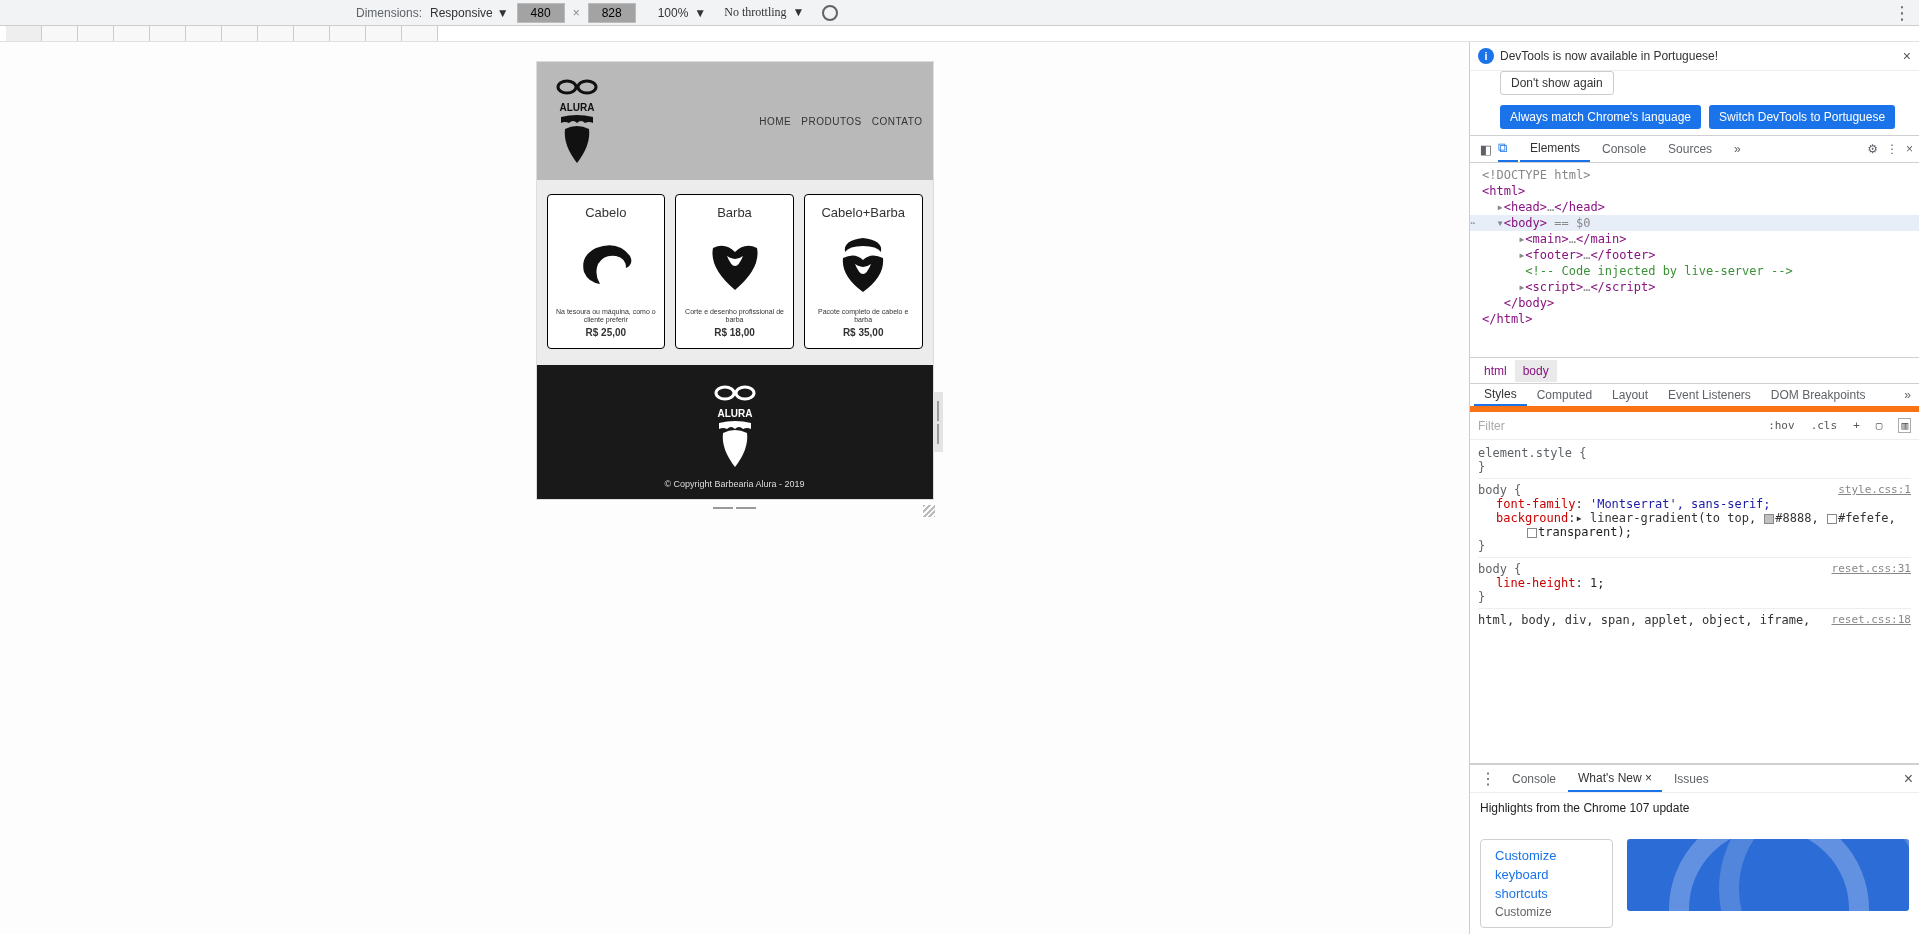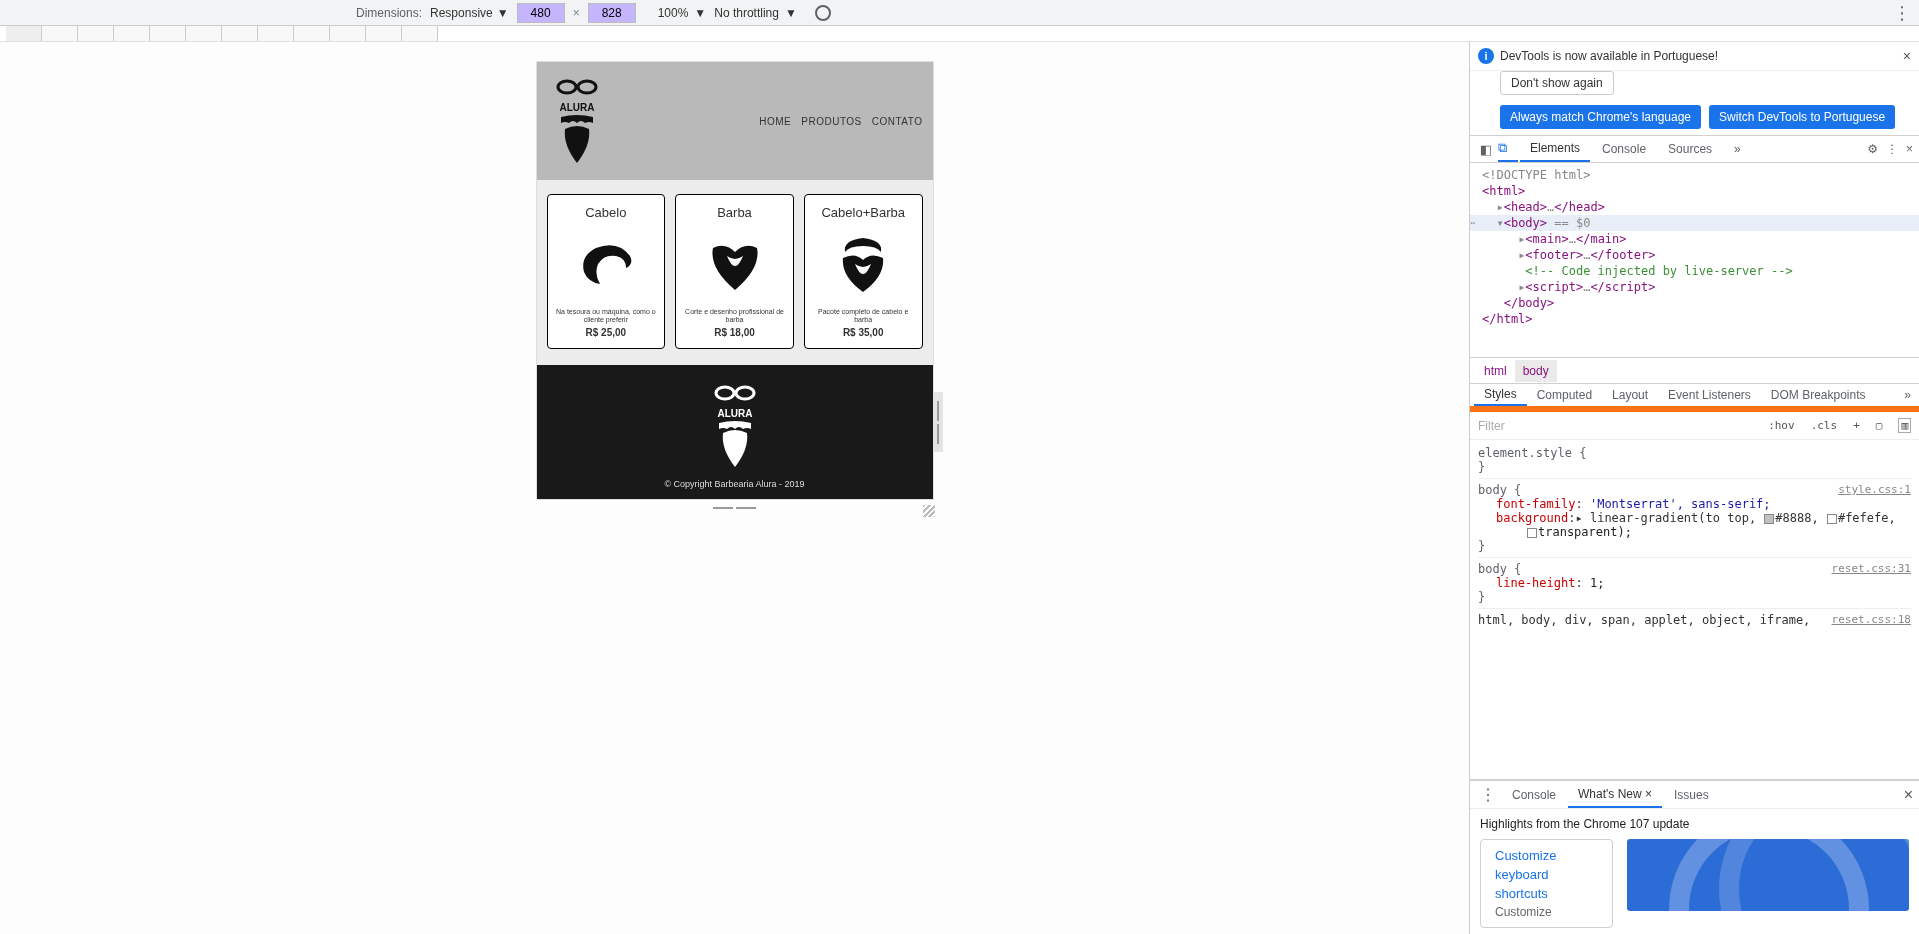--- a/index.html
+++ b/index.html
@@ -8,21 +8,21 @@
 
 
 .device-toolbar {
   height: 26px; background: #f1f3f4; border-bottom: 1px solid #cdcdcd;
   display: flex; align-items: center; gap: 8px; padding: 0 8px;
 }
 .device-toolbar .flex-spacer-left { width: 340px; }
 .dt-label { color: #5f6368; }
 .dt-select { display:flex; align-items:center; gap:4px; cursor:pointer; }
 .dt-input {
-  width: 48px; height: 20px; border: 1px solid #bbb; background:#c4b5fd;
+  width: 48px; height: 20px; border: 1px solid #bbb; background:#a3a3a3;
   text-align:center; font-size:12px;
 }
 .dt-x { color:#888; }
 .dt-group { display:flex; align-items:center; gap:6px; }
 .dt-rotate {
   width:16px; height:16px; border:2px solid #5f6368; border-radius:50%;
   position:relative;
 }
 .dt-kebab { margin-left:auto; font-size:18px; color:#666; }
 
@@ -183,21 +183,21 @@
 .drawer { border-top:1px solid #d0d0d0; flex:0 0 auto;}
 .drawer-tabs {
   display:flex; align-items:center; height:28px; border-bottom:1px solid #eee; padding:0 6px; gap:2px;
 }
 .drawer-tabs .menu{ font-size:16px; color:#666; padding:0 4px;}
 .drawer-tab { padding:0 10px; height:100%; display:flex; align-items:center; color:#5f6368; font-size:12px; cursor:pointer;}
 .drawer-tab.active { color:#333; border-bottom:2px solid #1a73e8;}
 .drawer-close { margin-left:auto; color:#555; font-size:16px; cursor:pointer;}
 
 .drawer-body { padding:8px 10px 6px; font-size:12px;}
-.hl-title { color:#222; margin-bottom:8px;}
+.hl-title { color:#222; margin-bottom:24px;}
 .hl-row { display:flex; gap:14px; align-items:flex-start;}
 .hl-links { border:1px solid #d0d0d0; border-radius:4px; padding:8px 14px; width:133px;}
 .hl-links a { display:block; color:#1a73e8; margin-bottom:4px; cursor:pointer; font-size:13px;}
 .hl-links .sub { color:#666; font-size:12px;}
 .hl-banner {
   flex:1; height:72px; background:#2c6cd6;
   border-radius:3px; position:relative; overflow:hidden;
 }
 .hl-banner::before{
   content:""; position:absolute; right:40px; top:-30px; width:160px; height:160px;
@@ -222,21 +222,21 @@
     <span>Responsive</span>
     <span>▼</span>
   </div>
   <input class="dt-input" value="480" style="">
   <span class="dt-x">×</span>
   <input class="dt-input" value="828" style="">
   <div class="dt-group dt-select" style="margin-left:14px;">
     <span>100%</span>
     <span>▼</span>
   </div>
-  <div class="dt-group dt-select" style="">
+  <div class="dt-group dt-select" style="margin-left:10px;font-family:Liberation Serif, serif;">
     <span>No throttling</span>
     <span>▼</span>
   </div>
   <div class="dt-rotate" style="margin-left:10px;"></div>
   <span class="dt-kebab uicon">⋮</span>
 </div>
 
 <div class="ruler-bar">
   <div class="ruler-inner">
     <div class="ruler-seg"></div>

